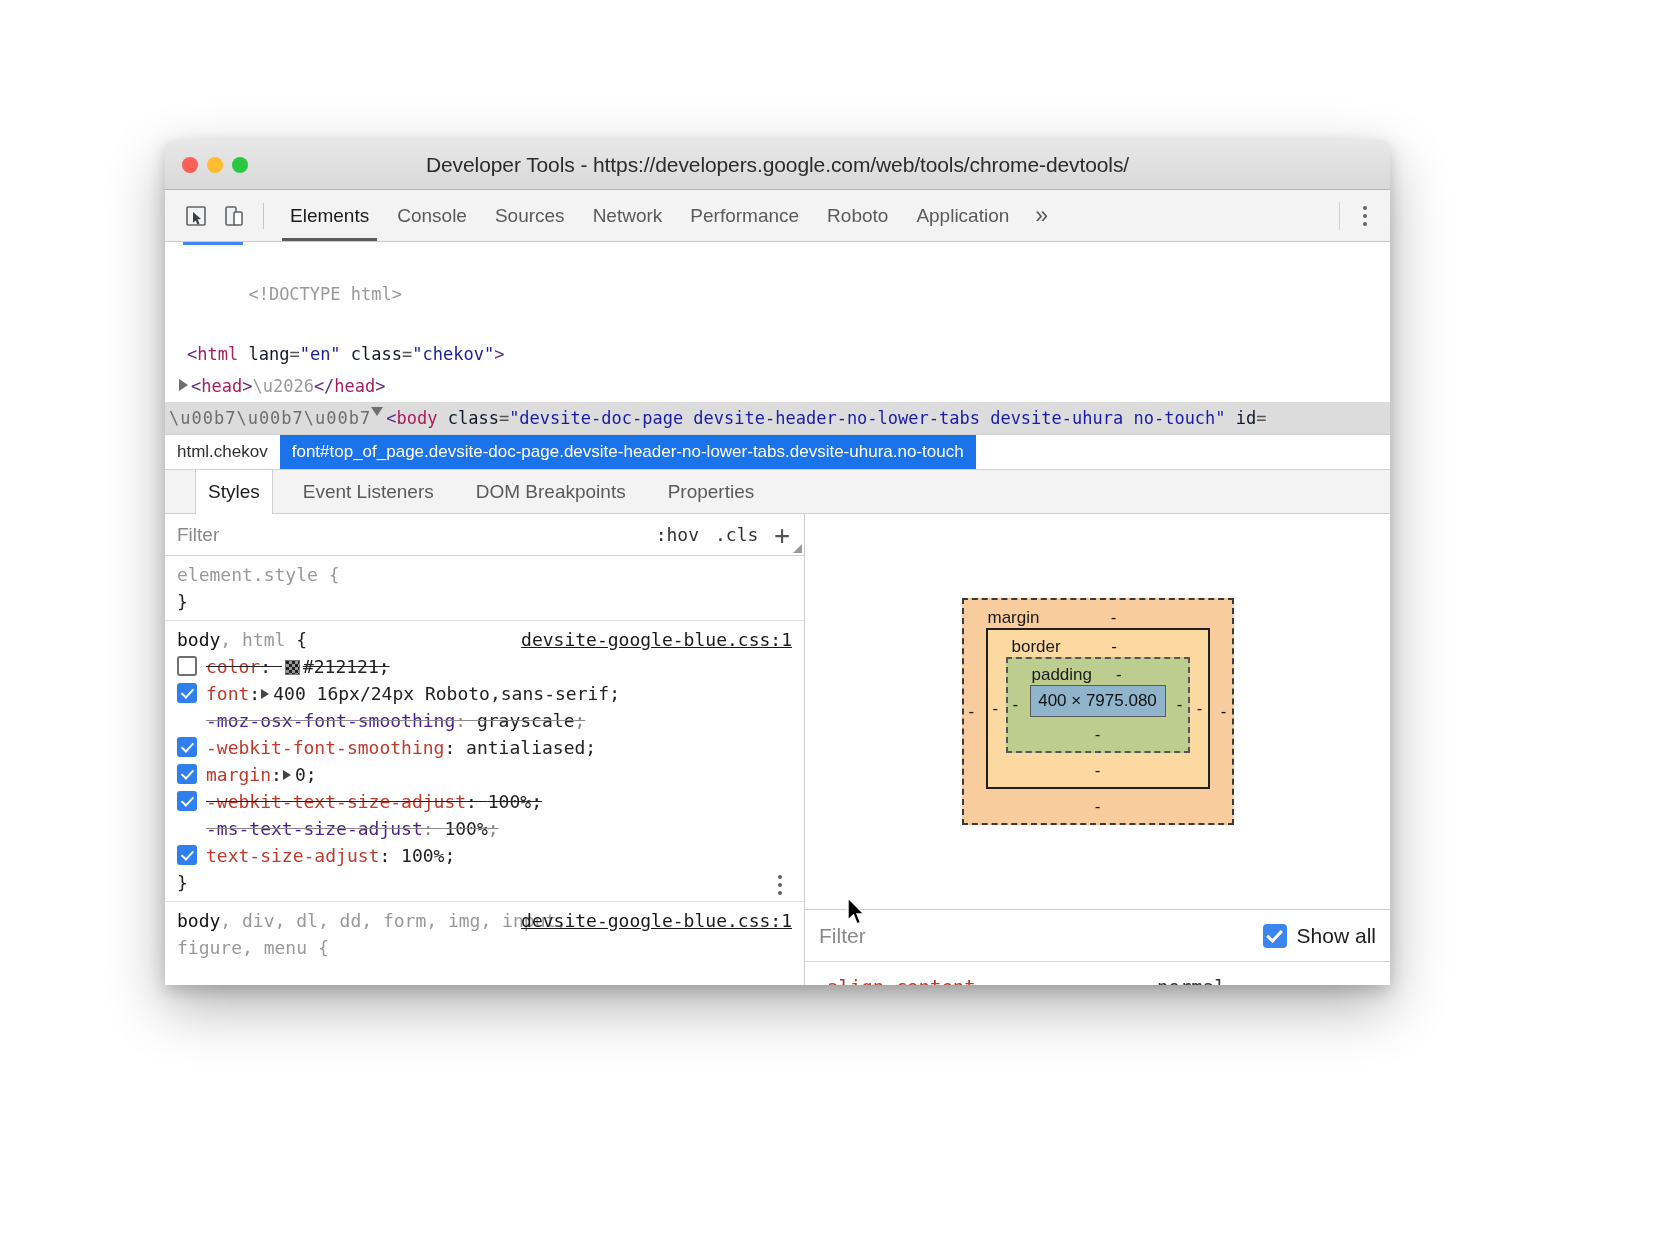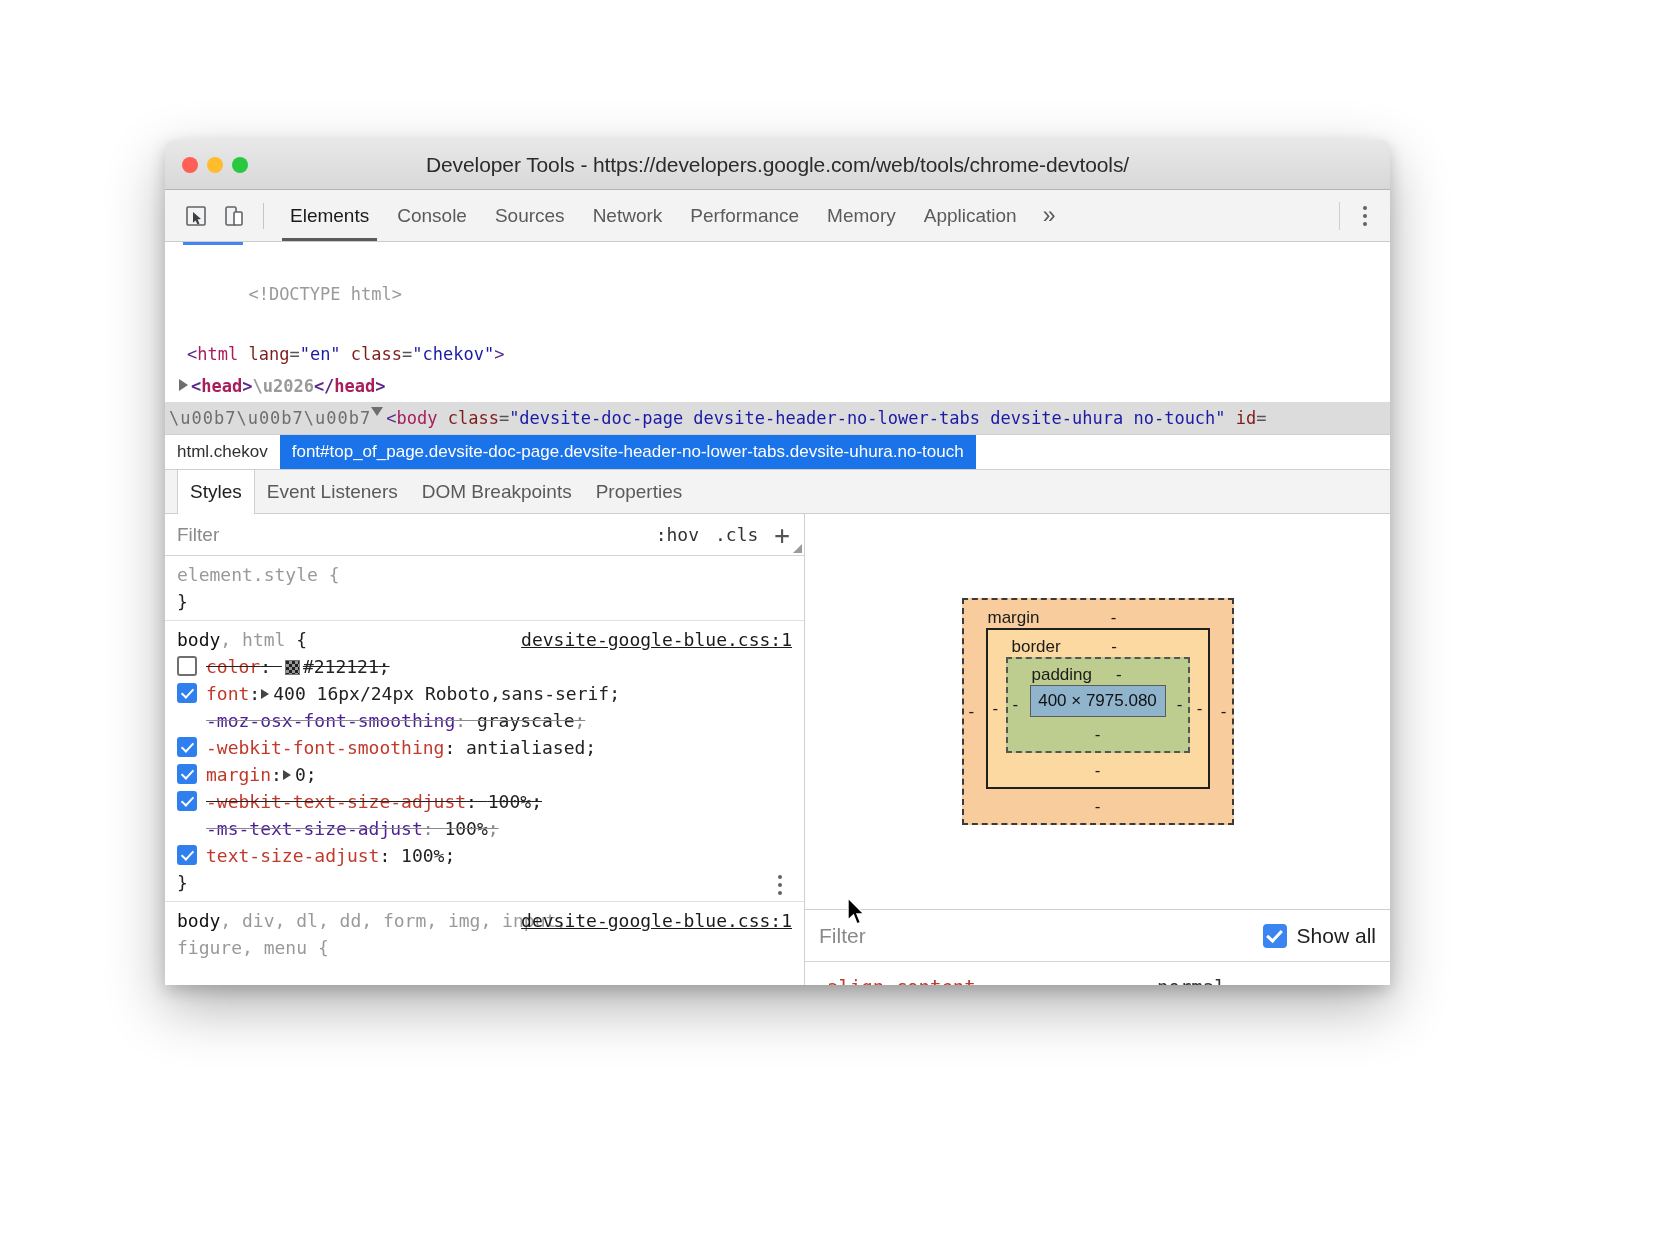--- a/index.html
+++ b/index.html
@@ -121,21 +121,21 @@
   .dl {
     padding: 2px 0 2px 22px;
     line-height: 28px;
     white-space: pre;
     color: #222;
   }
   .dl.selected { background: #dcdcdc; }
   .g { color: #9a9a9a; }          
   .tag { color: #a71d5d; }         
   .punc { color: #5b2b8c; }        
-  .attr { color: #7f1d1d; margin-top: 36px; }        
+  .attr { color: #0f172a; margin-top: 36px; }        
   .val { color: #1a1aa6; }
   .eq { color: #555; }
   .tri {
     display: inline-block;
     width: 0; height: 0;
     border-left: 9px solid #6e6e6e;
     border-top: 6px solid transparent;
     border-bottom: 6px solid transparent;
     margin-right: 3px;
     vertical-align: 1px;
@@ -175,20 +175,21 @@
     display: flex;
     align-items: stretch;
     padding-left: 12px;
   }
   .stab {
     display: flex; align-items: center;
     padding: 0 12px;
     font-size: 19px;
     color: #5a5a5a;
     white-space: nowrap;
+    margin-left: 18px;
   }
   .stab.active {
     background: #ffffff;
     color: #202020;
     border-left: 1px solid #cfcfcf;
     border-right: 1px solid #cfcfcf;
     margin-bottom: -1px;
   }
 
   
@@ -456,21 +457,21 @@
       <div class="ptab">
           <span>Sources</span>
         </div>
       <div class="ptab">
           <span>Network</span>
         </div>
       <div class="ptab">
           <span>Performance</span>
         </div>
       <div class="ptab">
-          <span>Memory</span>
+          <span>Roboto</span>
         </div>
       <div class="ptab">
           <span>Application</span>
         </div>
       <div class="ptab chevron">
           <span>»</span>
         </div>
     </div>
 
     <div id="toolbar-right">
@@ -487,21 +488,21 @@
     <div id="progress-track">
       <div id="progress-bar"></div>
     </div>
 
     <div class="dl">
       <span class="g">&lt;!DOCTYPE html&gt;</span>
     </div>
 
     <div class="dl"><span class="punc">&lt;</span><span class="tag">html</span> <span class="attr">lang</span><span class="eq">=</span><span class="val">"en"</span> <span class="attr">class</span><span class="eq">=</span><span class="val">"chekov"</span><span class="punc">&gt;</span></div>
 
-    <div class="dl" style="padding-left:14px;font-weight:bold;"><span class="tri"></span><span class="punc">&lt;</span><span class="tag">head</span><span class="punc">&gt;</span><span class="g">\u2026</span><span class="punc">&lt;/</span><span class="tag">head</span><span class="punc">&gt;</span></div>
+    <div class="dl" style="padding-left:14px;"><span class="tri"></span><span class="punc">&lt;</span><span class="tag">head</span><span class="punc">&gt;</span><span class="g">\u2026</span><span class="punc">&lt;/</span><span class="tag">head</span><span class="punc">&gt;</span></div>
 
     <div class="dl selected" style="padding-left:4px;"><span class="ellipsis-dots">\u00b7\u00b7\u00b7</span><span class="tri open"></span><span class="punc">&lt;</span><span class="tag">body</span> <span class="attr">class</span><span class="eq">=</span><span class="val">"devsite-doc-page devsite-header-no-lower-tabs devsite-uhura no-touch"</span> <span class="attr">id</span><span class="eq">=</span><br> </div>
 
   </div>
 
   <div id="crumbs">
     <div class="crumb">
         <span>html.chekov</span>
       </div>
     <div class="crumb sel">

